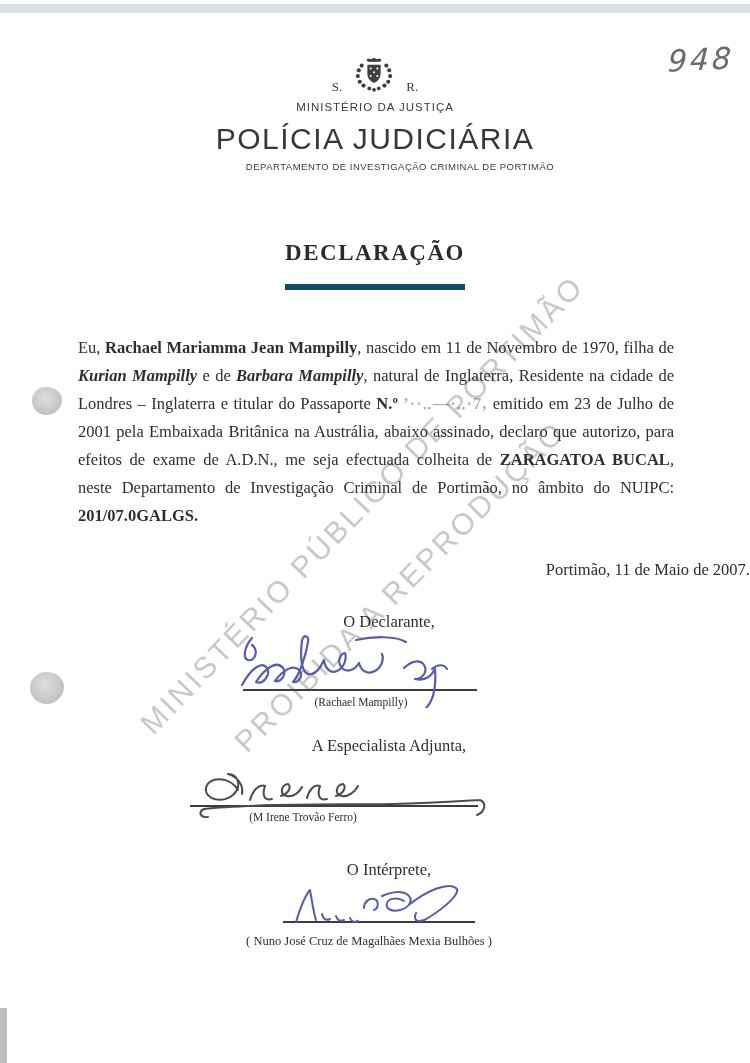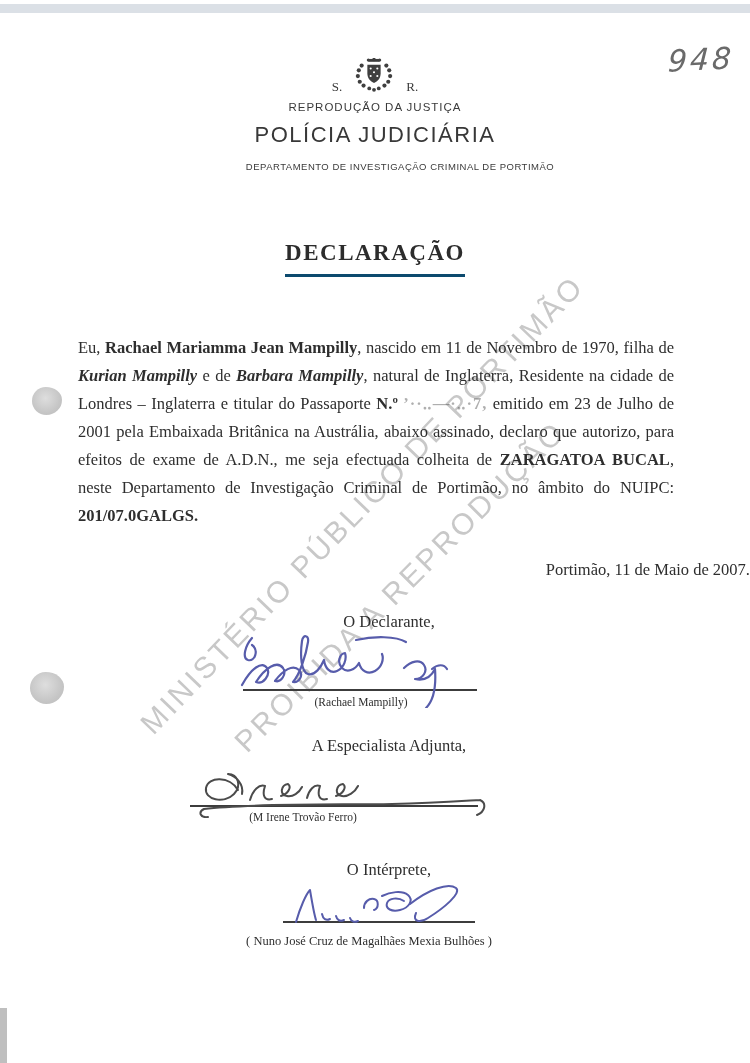--- a/index.html
+++ b/index.html
@@ -14,26 +14,26 @@
   .punch1{left:32px;top:387px;width:30px;height:28px;}
   .punch2{left:30px;top:672px;width:34px;height:32px;}
   .handnum{left:668px;top:42px;font-family:"DejaVu Sans",sans-serif;font-style:italic;
            font-size:30px;color:#6a6a6a;transform:rotate(-3deg) skewX(-6deg);letter-spacing:3px;}
   
   .crest-row{left:0;top:58px;width:750px;display:flex;justify-content:center;align-items:center;gap:11px;}
   .initial{font-size:13px;color:#3c3c3c;position:relative;top:8px;}
   .ministry{left:0;top:101px;width:750px;text-align:center;font-family:"Liberation Sans",sans-serif;
             font-size:11.5px;letter-spacing:1px;color:#3a3a3a;}
   .org{left:0;top:122px;width:750px;text-align:center;font-family:"Liberation Sans",sans-serif;
-       font-size:22px;letter-spacing:1.5px;color:#383838;}
+       font-size:30px;letter-spacing:1.5px;color:#383838;}
   .dept{left:0;top:161px;width:750px;text-align:center;font-family:"Liberation Sans",sans-serif;
         font-size:9.5px;letter-spacing:.5px;color:#3a3a3a;padding-left:25px;}
   .title-row{left:0;top:240px;width:750px;text-align:center;}
   .title-row span{font-size:23px;font-weight:bold;letter-spacing:1.5px;color:#2c2c2c;
-                  border-bottom:3px solid #0c4a6e;padding-bottom:9px;}
+                  border-bottom:6px solid #0c4a6e;padding-bottom:19px;}
   
   .wm{font-family:"Liberation Sans",sans-serif;font-size:30px;letter-spacing:3px;
       color:#c8c8c8;white-space:nowrap;transform-origin:0 50%;z-index:1;}
   .wm1{left:146px;top:712px;transform:rotate(-46deg);}
   .wm2{left:240px;top:730px;transform:rotate(-45deg);}
   
   .para{left:78px;top:334px;width:596px;font-size:16.5px;line-height:28px;text-align:justify;
         color:#2e2e2e;z-index:2;}
   .seg-bold{font-weight:bold;margin-top:24px;}
   .seg-italic{font-style:italic;font-weight:bold;}
@@ -87,21 +87,21 @@
               <circle cx="25.5" cy="11" r="1.1"></circle>
               <circle cx="22" cy="15" r="1.1"></circle>
             <circle cx="18.5" cy="19" r="1.1"></circle>
               <circle cx="25.5" cy="19" r="1.1"></circle>
           </g>
         </g>
       </svg>
     </span>
     <span class="initial">R.</span>
   </div>
-  <div class="abs ministry">REPRODUÇÃO DA JUSTIÇA</div>
+  <div class="abs ministry">MINISTÉRIO DA JUSTIÇA</div>
   <div class="abs org">POLÍCIA JUDICIÁRIA</div>
   <div class="abs dept">DEPARTAMENTO DE INVESTIGAÇÃO CRIMINAL DE PORTIMÃO</div>
 
   <div class="abs title-row">
     <span>DECLARAÇÃO</span>
   </div>
 
   <div class="abs para"><span class="seg-normal">Eu, </span><span class="seg-bold">Rachael Mariamma Jean Mampilly</span><span class="seg-normal">, nascido em 11 de Novembro de 1970, filha de </span><span class="seg-italic">Kurian Mampilly</span><span class="seg-normal"> e de </span><span class="seg-italic">Barbara Mampilly</span><span class="seg-normal">, natural de Inglaterra, Residente na cidade de Londres – Inglaterra  e titular do Passaporte </span><span class="seg-bold">N.º </span><span class="seg-bold-faded">’··‥—·‥·7,</span><span class="seg-normal"> emitido em 23 de Julho de 2001 pela Embaixada Britânica na Austrália, abaixo assinado, declaro que autorizo, para efeitos de exame de A.D.N., me seja efectuada colheita de </span><span class="seg-bold">ZARAGATOA BUCAL</span><span class="seg-normal">, neste Departamento de Investigação Criminal de Portimão, no âmbito do NUIPC: </span><span class="seg-bold">201/07.0GALGS.</span></div>
 
   <div class="abs date-line">Portimão, 11 de Maio de 2007.</div>

